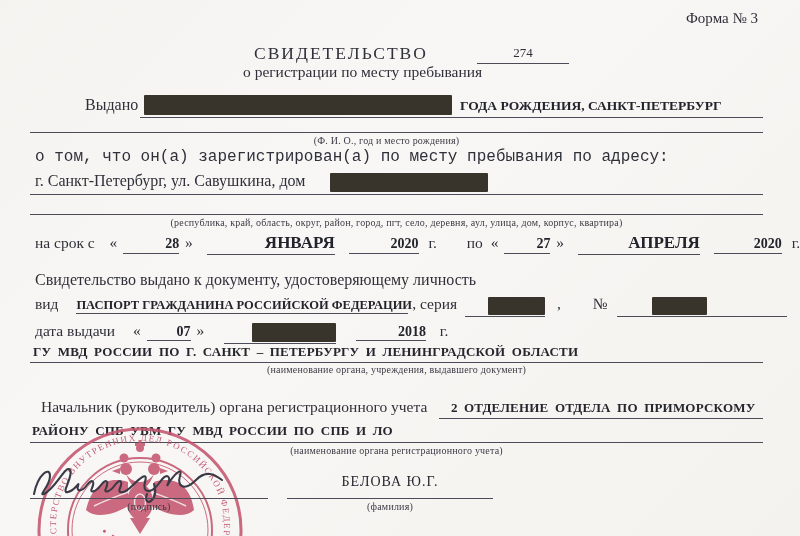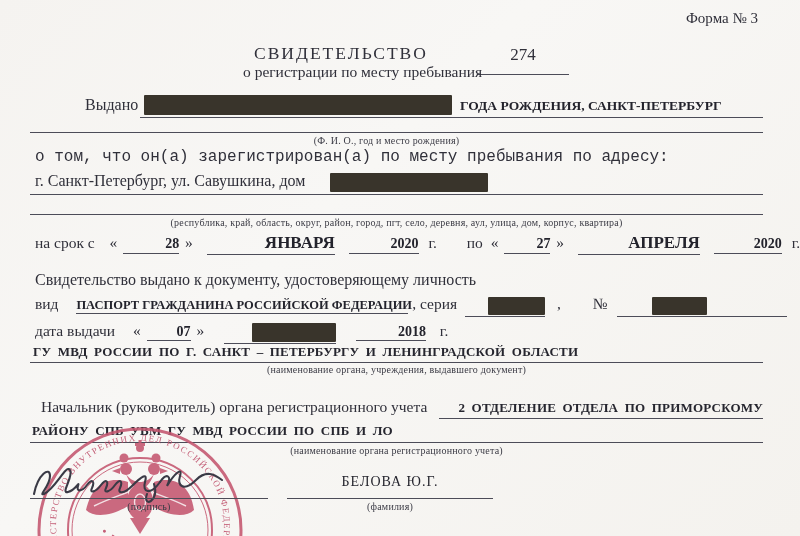--- a/index.html
+++ b/index.html
@@ -15,22 +15,22 @@
   .boldfill{font-weight:bold;color:#23232c;}
   .cond{font-weight:bold;font-size:13px;letter-spacing:0.2px;word-spacing:3px;color:#26262f;}
   .redact{display:inline-block;background:#39342b;border-radius:1px;vertical-align:middle;}
 
   .seg{display:inline-block;text-align:right;border-bottom:1.5px solid #4c4c58;
        vertical-align:baseline;}
   .row{white-space:nowrap;font-size:15.5px;}
 
   #form-label{top:10px;right:42px;font-size:15px;}
   #title{top:43px;left:254px;font-size:17.5px;letter-spacing:2px;}
-  #cert-number{top:45px;left:477px;width:92px;text-align:center;font-size:17px;
-               border-bottom:1.5px solid #4c4c58;padding-bottom:9px;}
+  #cert-number{top:45px;left:477px;width:92px;text-align:center;font-size:13px;
+               border-bottom:1.5px solid #4c4c58;padding-bottom:2px;}
   #subtitle{top:63px;left:243px;font-size:15.5px;}
 
   #issued-row{top:93px;left:85px;right:37px;height:25px;}
   #issued-label{position:absolute;left:0;top:3px;font-size:16px;}
   #issued-line{position:absolute;left:55px;right:0;top:0;height:24px;
                border-bottom:1.5px solid #4c4c58;}
   #issued-redact{position:absolute;left:4px;top:2px;width:308px;height:20px;}
   #issued-suffix{position:absolute;left:320px;top:5px;font-size:13.5px;}
 
   #fio-line{top:108px;left:30px;width:733px;height:24px;border-bottom:1.5px solid #4c4c58;}
@@ -56,21 +56,21 @@
 
   #date-row{top:322px;left:35px;}
 
   #issuer-row{top:342px;left:30px;width:733px;height:20px;border-bottom:1.5px solid #4c4c58;}
   #issuer-text{position:absolute;left:3px;top:2px;}
   #issuer-caption{top:364px;left:30px;width:733px;}
 
   #head-row{top:398px;left:41px;right:37px;display:flex;align-items:baseline;}
   #head-label{font-size:15.5px;white-space:nowrap;}
   #head-org1{flex:1;margin-left:12px;border-bottom:1.5px solid #4c4c58;
-             text-align:right;padding:0 0 2px 4px;white-space:nowrap;}
+             text-align:center;padding:0 0 2px 4px;white-space:nowrap;}
   #org2-row{top:421px;left:30px;width:733px;height:21px;border-bottom:1.5px solid #4c4c58;}
   #org2-text{position:absolute;left:2px;top:2px;}
   #org-caption{top:445px;left:30px;width:733px;}
 
   #stamp-svg{left:32px;top:422px;}
   #signature-svg{left:26px;top:452px;}
 
   #sign-line{top:472px;left:30px;width:238px;height:26px;border-bottom:1.5px solid #4c4c58;}
   #sign-caption{top:501px;left:30px;width:238px;}
   #name-block{top:474px;left:287px;width:206px;height:24px;border-bottom:1.5px solid #4c4c58;

